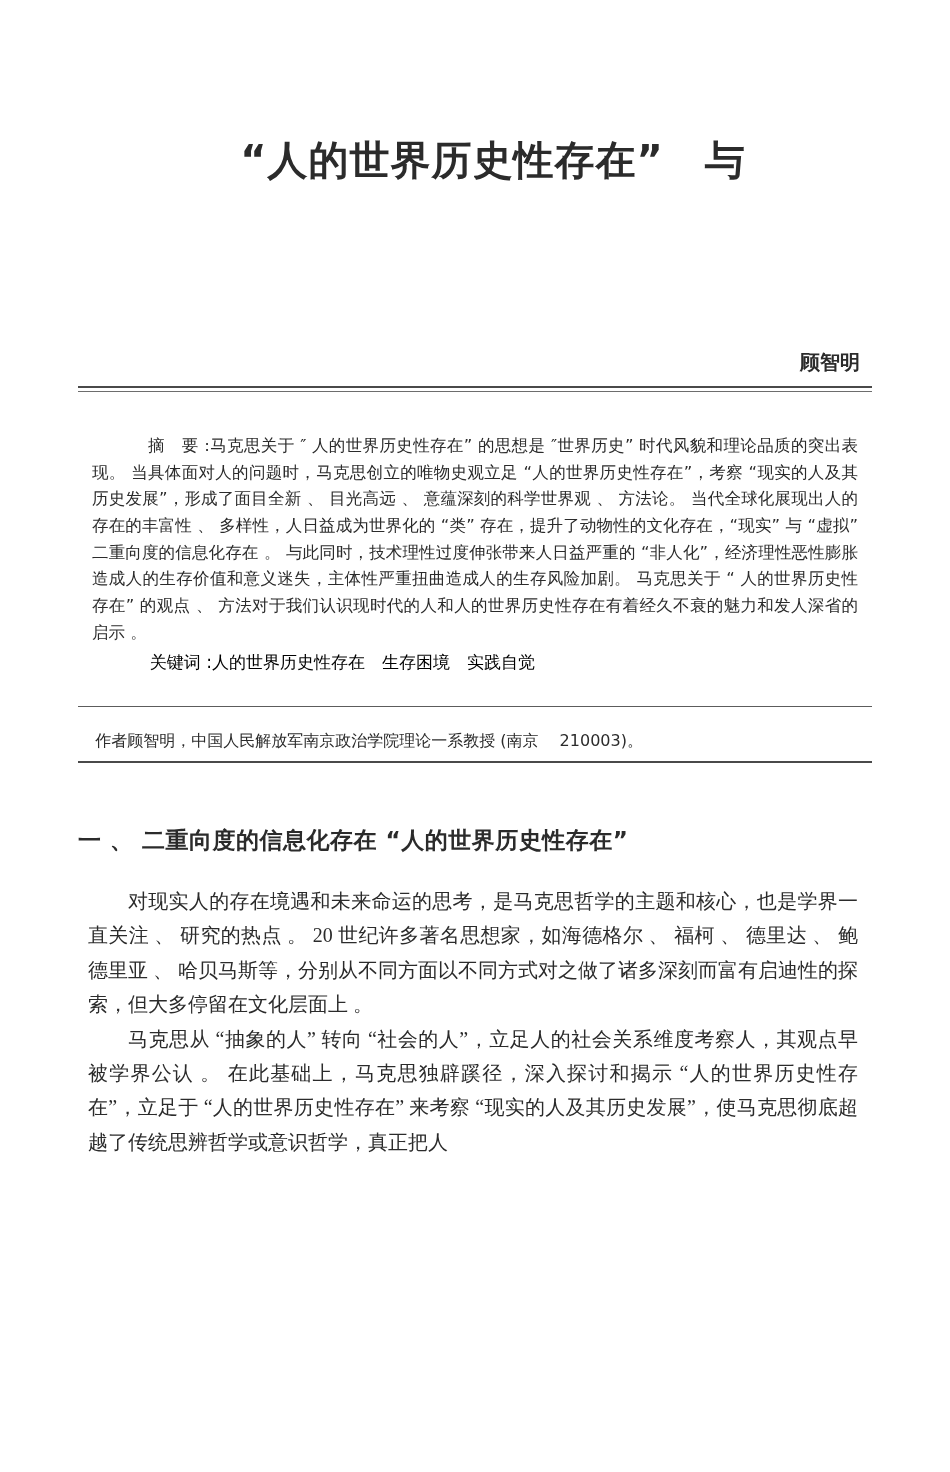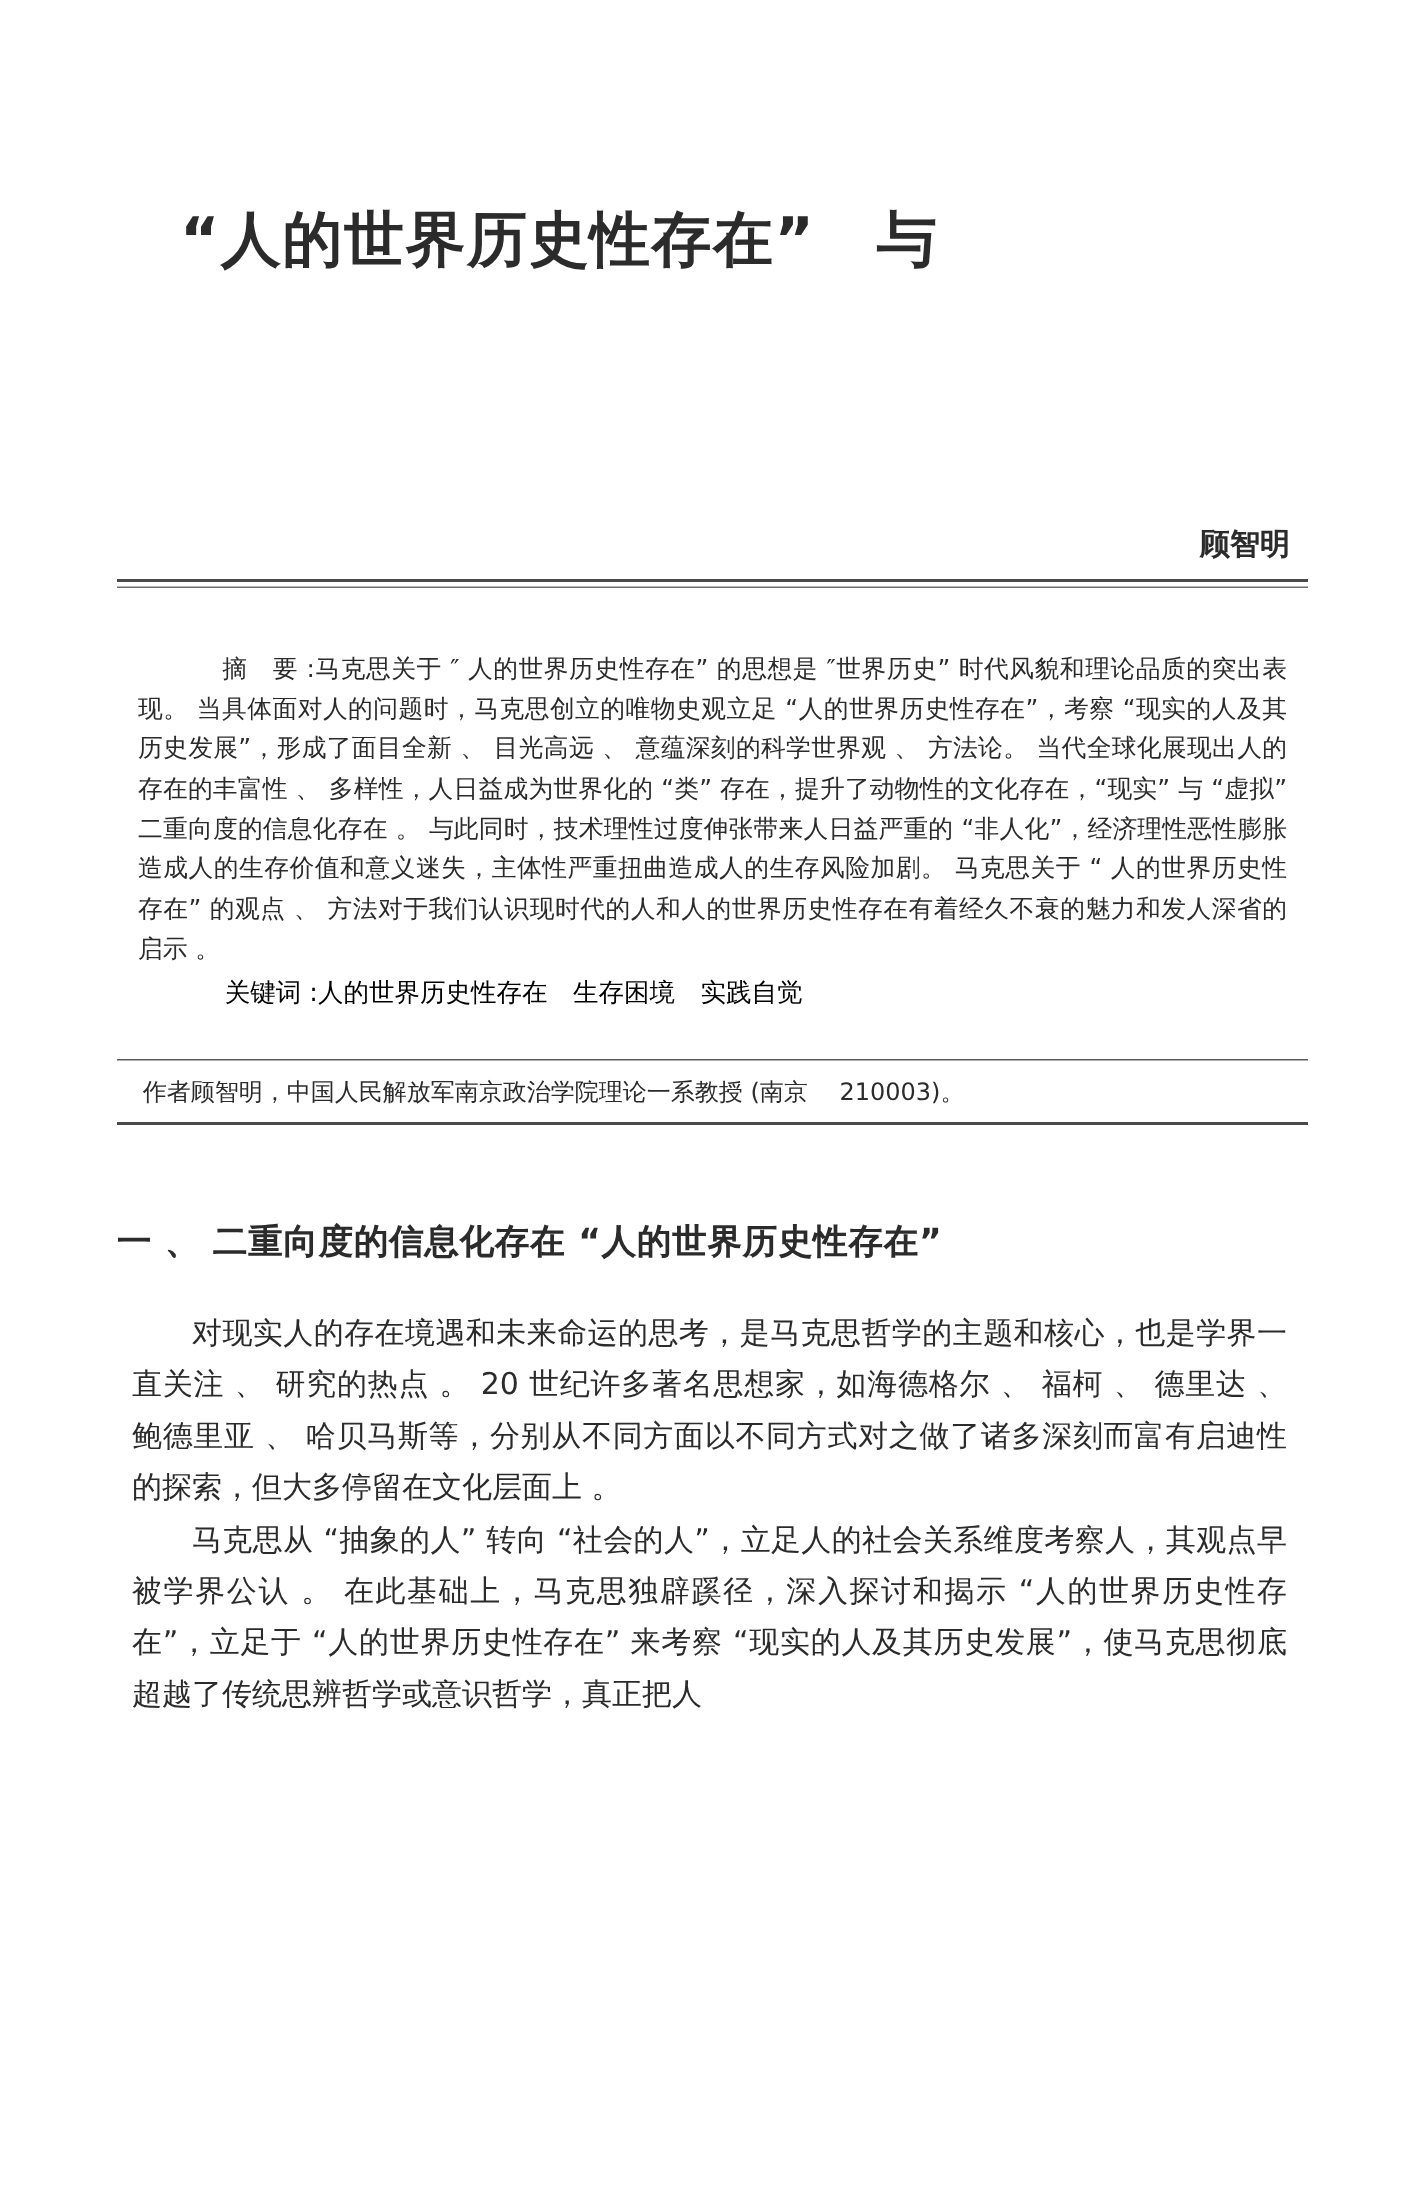--- a/index.html
+++ b/index.html
@@ -18,21 +18,21 @@
   .page {
     position: absolute;
     left: 0;
     top: 0;
     width: 950px;
     height: 1472px;
     background: #ffffff;
   }
   .title-block {
     margin: 132px 0 0 0;
-    text-align: left;
+    text-align: center;
     padding: 0 84px 0 120px;
   }
   .title-line {
     font-size: 40px;
     font-weight: bold;
     letter-spacing: 1px;
     line-height: 1.42;
     color: #2b2b2b;
   }
   .title-line.second {
@@ -72,21 +72,21 @@
     font-size: 17px;
     line-height: 1.62;
     color: #000000;
     text-indent: 3.4em;
   }
   .note-rule-top {
     margin: 30px 78px 0 78px;
     border-top: 1px solid #5c5c5c;
   }
   .note {
-    margin: 9px 92px 0 92px;
+    margin: 22px 92px 0 92px;
     font-size: 16px;
     line-height: 1.5;
     color: #2b2b2b;
     text-indent: 0.2em;
   }
   .note-rule-bottom {
     margin: 8px 78px 0 78px;
     border-top: 2px solid #4a4a4a;
   }
   .section-head {
@@ -101,20 +101,21 @@
     font-size: 20px;
     line-height: 1.72;
     color: #2b2b2b;
     text-align: justify;
   }
   .body-text p {
     margin: 0;
   }
   .body-text p.indent {
     text-indent: 2em;
+    font-family: Liberation Serif, serif;
   }
 </style>
 </head>
 <body>
 
 <div class="page">
 
   <div class="title-block">
     <div class="title-line">“人的世界历史性存在”　与</div>
   </div>

